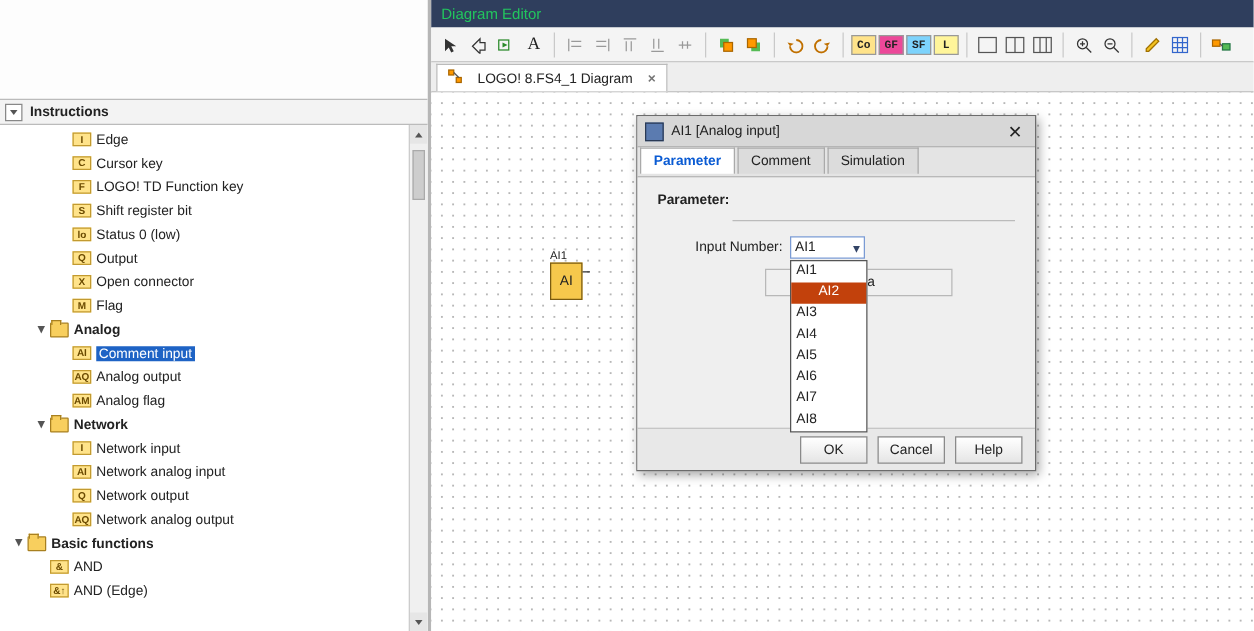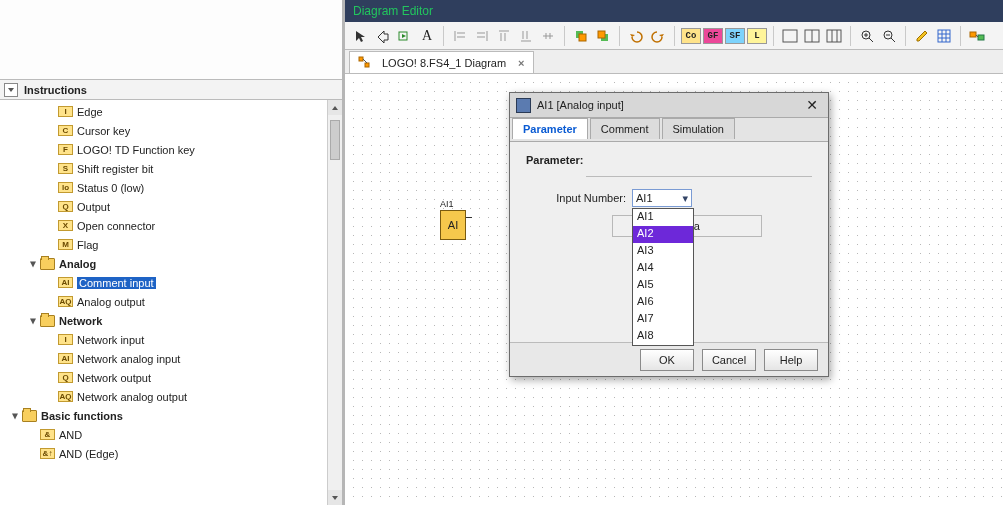--- a/index.html
+++ b/index.html
@@ -65,21 +65,21 @@
   .param-lbl{font-weight:bold;margin-bottom:14px;}
   .param-lbl span{font-weight:bold;text-align:right;}
   .param-line{border-bottom:1px solid #bbb;margin:-4px 0 12px 60px;}
   .row{display:flex;align-items:center;margin-bottom:6px;}
   .row label{width:100px;text-align:right;margin-right:6px;}
   .combo{width:60px;height:18px;border:1px solid #7a9bd4;background:#fff;display:flex;align-items:center;padding:0 3px;justify-content:space-between;}
   .combo .cv{font-size:11px;}
   .combo .dd{color:#346;}
   .dropdown{position:absolute;left:122px;top:66px;width:62px;background:#fff;border:1px solid #555;z-index:5;}
   .dropdown .opt{height:17px;padding:1px 4px;}
-  .dropdown .opt.sel{background:#6d28d9;color:#fff;}
+  .dropdown .opt.sel{background:#c2410c;color:#fff;text-align:center;}
   .a3row{margin-top:8px;margin-left:86px;}
   .a3btn{width:150px;height:22px;border:1px solid #b8b8b8;background:#f0f0f0;text-align:center;line-height:20px;position:relative;}
   .dlg-foot{height:34px;border-top:1px solid #bbb;background:#e8e8e8;display:flex;align-items:center;justify-content:flex-end;gap:8px;padding:0 10px;}
   .btn{min-width:54px;height:22px;border:1px solid #8a8a8a;background:linear-gradient(#fff,#e5e5e5);text-align:center;line-height:20px;}
 </style>
 </head>
 <body>
 
 <div class="container">
 
@@ -142,20 +142,25 @@
           </div>
           <div class="node ind2">
             <span class="toggle"></span>
             <span class="badge">AI</span>
             <span class="lbl sel">Comment input</span>
           </div>
           <div class="node ind2">
             <span class="toggle"></span>
             <span class="badge">AQ</span>
             <span class="lbl">Analog output</span>
+          </div>
+          <div class="node ind2">
+            <span class="toggle"></span>
+            <span class="badge">AM</span>
+            <span class="lbl">Analog flag</span>
           </div>
           <div class="node ind1">
             <span class="toggle">▼</span>
             <span class="folder"></span>
             <span class="lbl bold">Network</span>
           </div>
           <div class="node ind2">
             <span class="toggle"></span>
             <span class="badge">I</span>
             <span class="lbl">Network input</span>

